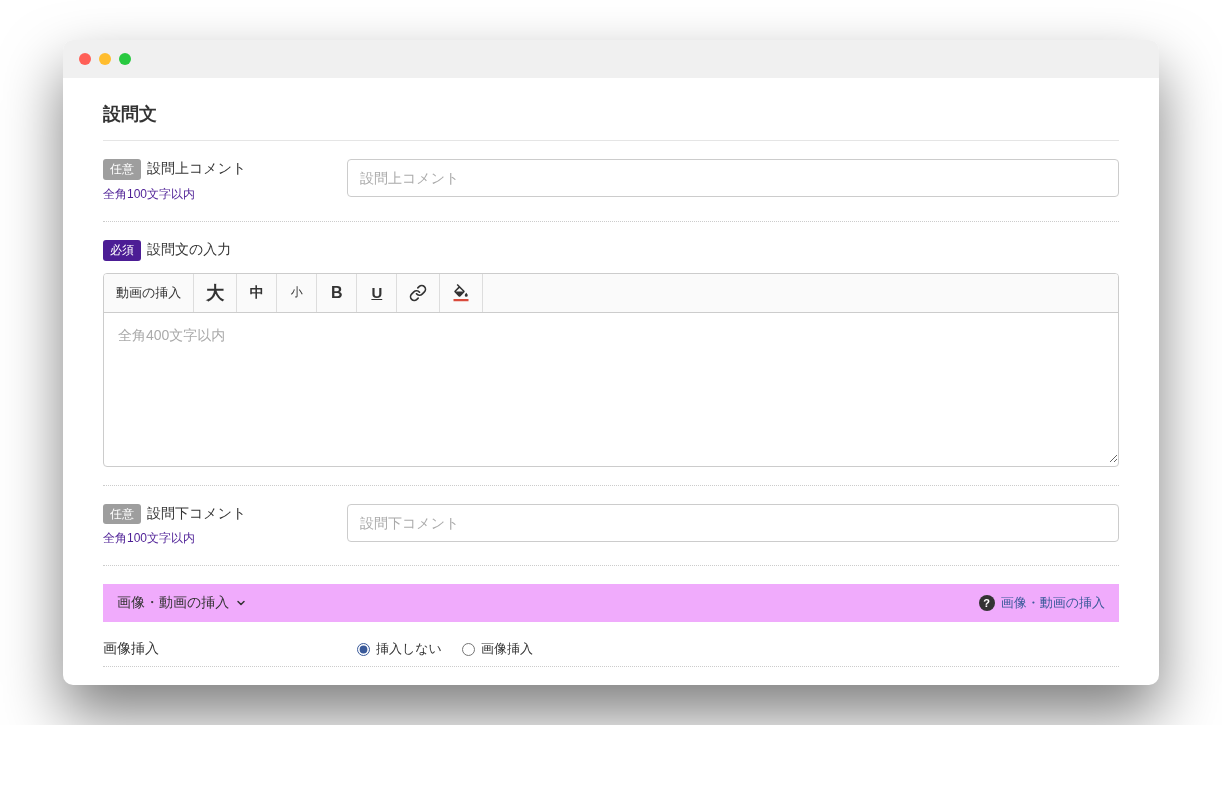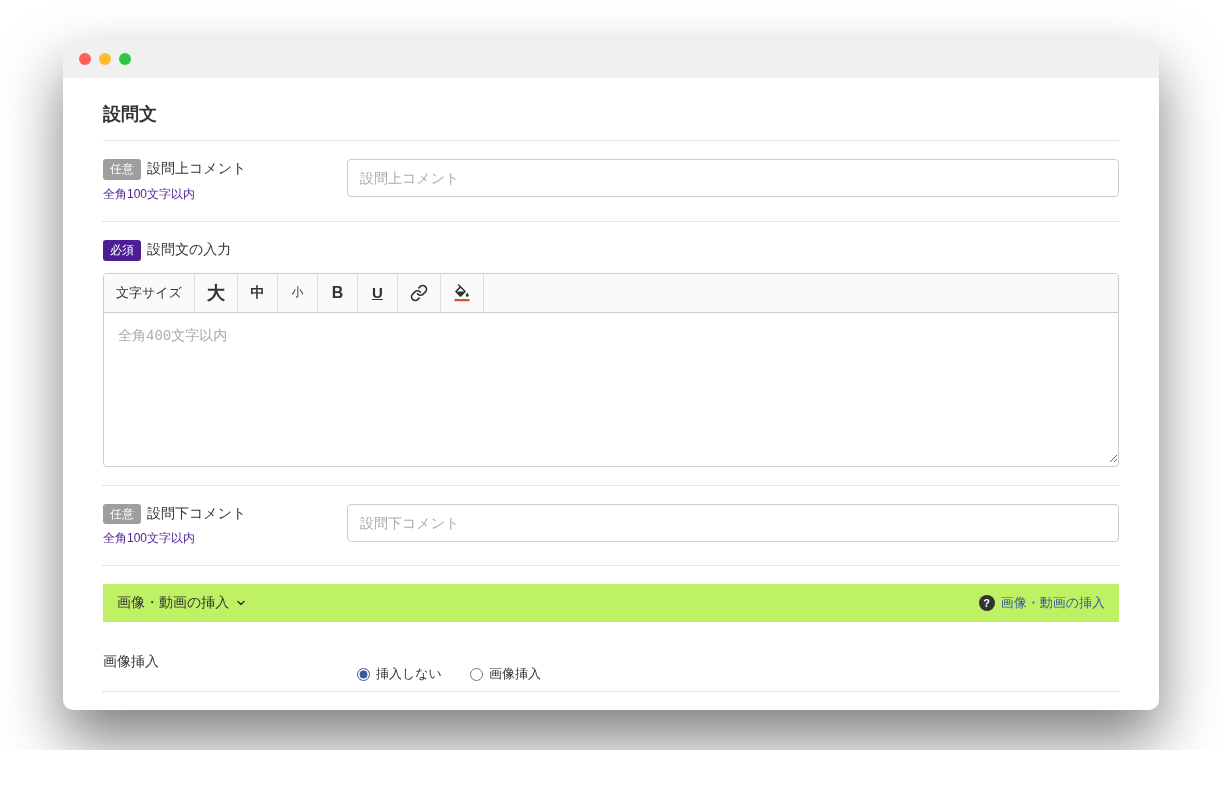--- a/index.html
+++ b/index.html
@@ -121,26 +121,26 @@
     .tb-btn.size-medium { font-size: 14px; font-weight: 600; }
     .tb-btn.size-small { font-size: 12px; }
     .tb-btn svg { display: block; }
     .editor-body {
       width: 100%;
       min-height: 150px;
       border: none;
       padding: 14px;
       font-size: 14px;
       resize: vertical;
-      font-family: Liberation Mono, monospace;
+      font-family: Liberation Sans, sans-serif;
       position: relative;
     }
     .editor-body::placeholder { color: #aaa; }
     .collapsible-header {
-      background: #bef264;
+      background: #f0abfc;
       display: flex;
       align-items: center;
       justify-content: space-between;
       padding: 10px 14px;
       margin-top: 18px;
       text-align: right;
     }
     .collapsible-left {
       display: flex;
       align-items: center;
@@ -179,22 +179,21 @@
       gap: 24px;
       padding: 18px 0 6px 0;
     }
     .radio-label-col {
       width: 230px;
       font-size: 14px;
       color: #333;
     }
     .radio-group {
       display: flex;
-      gap: 28px;
-      margin-top: 25px;
+      gap: 20px;
     }
     .radio-option {
       display: flex;
       align-items: center;
       gap: 6px;
       font-size: 13px;
       color: #333;
     }
     .radio-option input { accent-color: #3a5a9a; }
     .dotted-sep { border-bottom: 1px dotted #ccc; margin-top: 2px;}
@@ -228,21 +227,21 @@
     </div>
 
     <div class="section">
       <div class="field-label-line">
         <span class="badge required">必須</span>
         <span class="field-label-text">設問文の入力</span>
       </div>
 
       <div class="editor-wrap">
         <div class="editor-toolbar">
-          <span class="tb-label">文字サイズ</span>
+          <span class="tb-label">動画の挿入</span>
           <button class="tb-btn size-large">大</button>
           <button class="tb-btn size-medium">中</button>
           <button class="tb-btn size-small">小</button>
           <button class="tb-btn">
             <span style="font-weight:900;font-size:16px;">B</span>
           </button>
           <button class="tb-btn">
             <span style="text-decoration:underline;font-weight:700;font-size:15px;">U</span>
           </button>
           <button class="tb-btn">

